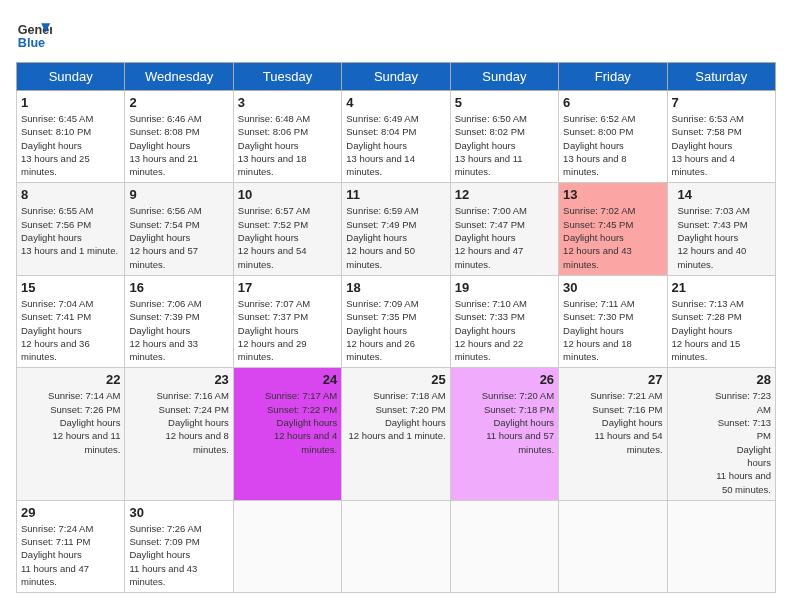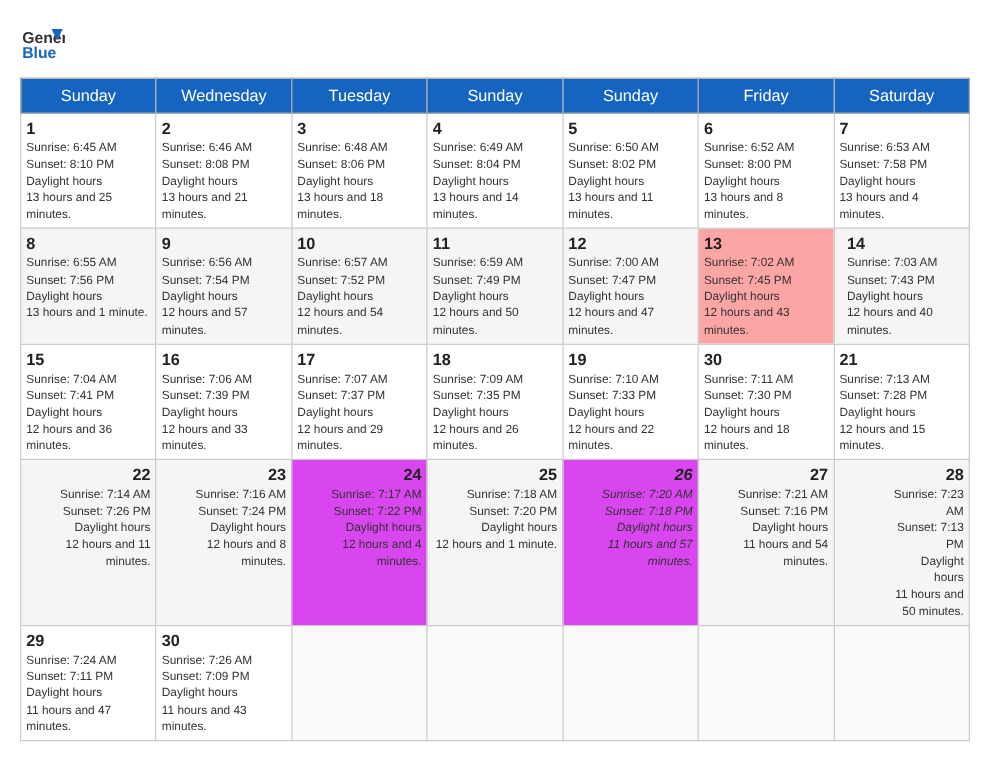--- a/index.html
+++ b/index.html
@@ -208,21 +208,21 @@
           <div class="day-info">Sunrise: 7:16 AM<br>Sunset: 7:24 PM<br>Daylight hours<br>12 hours and 8 minutes.</div>
         </td>
         <td style="background: #d946ef;">
           <div class="day-num">24</div>
           <div class="day-info">Sunrise: 7:17 AM<br>Sunset: 7:22 PM<br>Daylight hours<br>12 hours and 4 minutes.</div>
         </td>
         <td style="background: rgb(245, 245, 245); margin-top: 14px;">
           <div class="day-num">25</div>
           <div class="day-info">Sunrise: 7:18 AM<br>Sunset: 7:20 PM<br>Daylight hours<br>12 hours and 1 minute.</div>
         </td>
-        <td style="background: #d946ef; font-style: italic;">
+        <td style="background: #f0abfc;">
           <div class="day-num">26</div>
           <div class="day-info">Sunrise: 7:20 AM<br>Sunset: 7:18 PM<br>Daylight hours<br>11 hours and 57 minutes.</div>
         </td>
         <td style="background: rgb(245, 245, 245);">
           <div class="day-num">27</div>
           <div class="day-info">Sunrise: 7:21 AM<br>Sunset: 7:16 PM<br>Daylight hours<br>11 hours and 54 minutes.</div>
         </td>
         <td style="background: rgb(245, 245, 245); padding-left: 44px;">
           <div class="day-num">28</div>
           <div class="day-info">Sunrise: 7:23 AM<br>Sunset: 7:13 PM<br>Daylight hours<br>11 hours and 50 minutes.</div>

